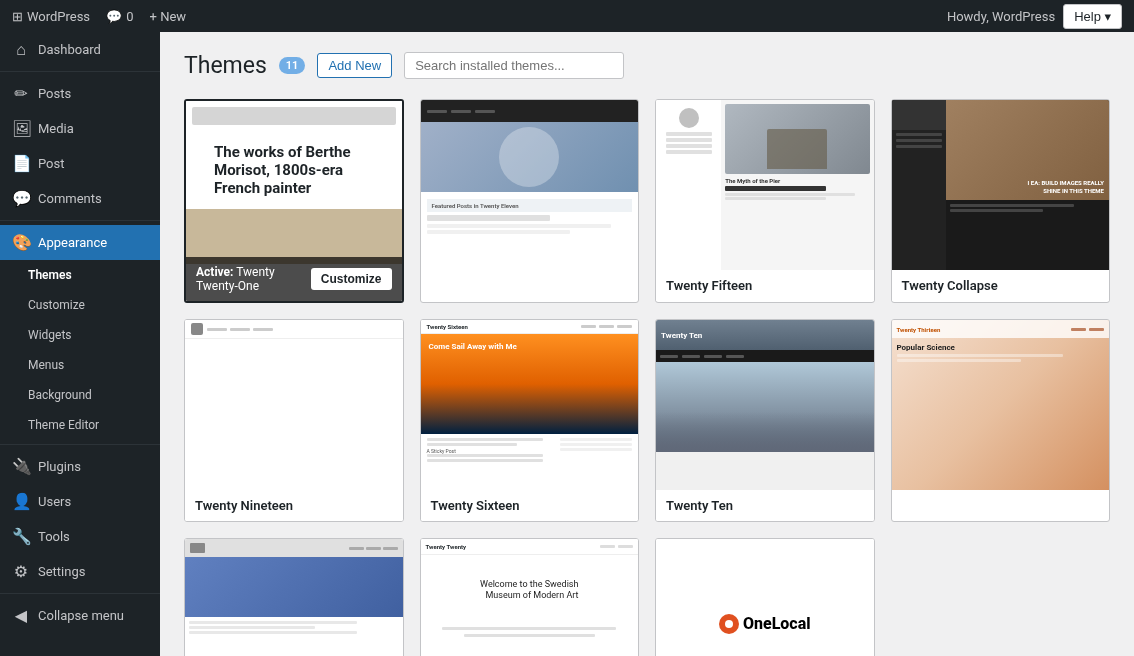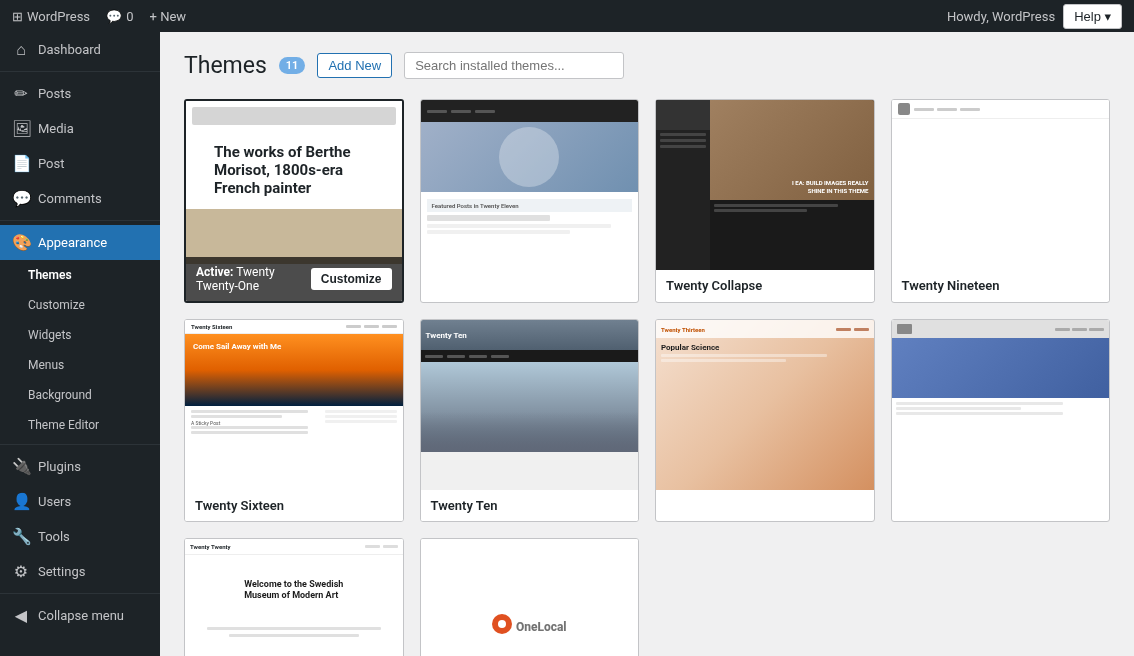--- a/index.html
+++ b/index.html
@@ -266,21 +266,21 @@
     
     .mockup-twenty-sixteen {
       background: #fff;
       height: 100%;
       display: flex;
       flex-direction: column;
     }
     .tsx-header { background: #fff; border-bottom: 1px solid #eee; padding: 3px 6px; font-size: 7px; color: #1d2327; font-weight: 700; display: flex; align-items: center; justify-content: space-between; }
     .tsx-nav { display: flex; gap: 3px; }
     .tsx-nav-item { width: 15px; height: 3px; background: #ccc; border-radius: 1px; }
-    .tsx-hero { height: 72px; background: linear-gradient(180deg, #ff9020 0%, #e06000 50%, #002040 100%); position: relative; overflow: hidden; }
+    .tsx-hero { height: 100px; background: linear-gradient(180deg, #ff9020 0%, #e06000 50%, #002040 100%); position: relative; overflow: hidden; }
     .tsx-hero-text { position: absolute; top: 8px; left: 8px; font-size: 8px; color: #fff; font-weight: 700; line-height: 1.3; }
     .tsx-content { flex: 1; padding: 4px 6px; display: flex; gap: 4px; }
     .tsx-post { flex: 1; }
     .tsx-post-line { background: #e0e0e0; height: 3px; width: 90%; margin-bottom: 2px; border-radius: 1px; }
     .tsx-sidebar-col { width: 35%; }
     .tsx-sidebar-line { background: #f0f0f0; height: 3px; width: 100%; margin-bottom: 2px; border-radius: 1px; }
 
     
     .mockup-twenty-ten {
       background: #f0f0f0;
@@ -326,31 +326,31 @@
       background: #fff;
       height: 100%;
       display: flex;
       flex-direction: column;
     }
     .ttwe-header { background: #fff; border-bottom: 1px solid #eee; height: 16px; display: flex; align-items: center; padding: 0 5px; gap: 3px; }
     .ttwe-title-text { font-size: 6px; font-weight: 700; color: #1d2327; }
     .ttwe-nav { display: flex; gap: 3px; margin-left: auto; }
     .ttwe-nav-item { width: 15px; height: 3px; background: #ddd; border-radius: 1px; }
     .ttwe-hero { height: 70px; background: #fff; display: flex; align-items: center; justify-content: center; padding: 5px; }
-    .ttwe-big-text { font-size: 9px; font-weight: 700; color: #1d1d1d; text-align: left; line-height: 1.2; }
+    .ttwe-big-text { font-size: 9px; font-weight: 400; color: #1d1d1d; text-align: right; line-height: 1.2; }
     .ttwe-line { background: #e0e0e0; height: 3px; width: 80%; margin: 2px auto; border-radius: 1px; }
 
     .mockup-onelocal {
       background: #fff;
       height: 100%;
       display: flex;
       align-items: center;
       justify-content: center;
     }
-    .onelocal-logo { font-size: 12px; font-weight: 800; color: #737373; display: flex; align-items: flex-end; gap: 4px; }
+    .onelocal-logo { font-size: 16px; font-weight: 800; color: #000000; display: flex; align-items: flex-start; gap: 4px; }
     .onelocal-icon { width: 20px; height: 20px; background: #e05020; border-radius: 50%; display: flex; align-items: center; justify-content: center; }
     .onelocal-icon-inner { width: 8px; height: 8px; background: #fff; border-radius: 50%; }
 
     
     .main-content::-webkit-scrollbar { width: 8px; }
     .main-content::-webkit-scrollbar-track { background: #f0f0f1; }
     .main-content::-webkit-scrollbar-thumb { background: #c3c4c7; border-radius: 4px; }
   </style>
 </head>
 <body>
@@ -485,20 +485,43 @@
             <div class="te-content">
               <div class="te-featured">Featured Posts in Twenty Eleven</div>
               <div class="te-title-bar"></div>
               <div class="te-text-bar"></div>
               <div class="te-text-bar" style="width:70%"></div>
             </div>
           </div>
         </div>
       </div>
 
+      <div class="theme-card">
+        <div class="theme-thumbnail">
+          <div class="mockup-twenty-fifteen">
+            <div class="tf-sidebar">
+              <div class="tf-sidebar-logo"></div>
+              <div class="tf-sidebar-line"></div>
+              <div class="tf-sidebar-line"></div>
+              <div class="tf-sidebar-line"></div>
+              <div class="tf-sidebar-line"></div>
+            </div>
+            <div class="tf-main">
+              <div class="tf-post-img">
+                <div class="tf-pier"></div>
+              </div>
+              <div style="font-size:6px;color:#333;font-weight:700;margin-bottom:2px">The Myth of the Pier</div>
+              <div class="tf-post-title"></div>
+              <div class="tf-post-text"></div>
+              <div class="tf-post-text" style="width:70%"></div>
+            </div>
+          </div>
+        </div>
+        <div class="theme-name">Twenty Fifteen</div>
+      </div>
 
       <div class="theme-card">
         <div class="theme-thumbnail">
           <div class="mockup-twenty-fourteen">
             <div class="tfo-sidebar">
               <div class="tfo-sidebar-top"></div>
               <div class="tfo-sidebar-line"></div>
               <div class="tfo-sidebar-line"></div>
               <div class="tfo-sidebar-line"></div>
             </div>

